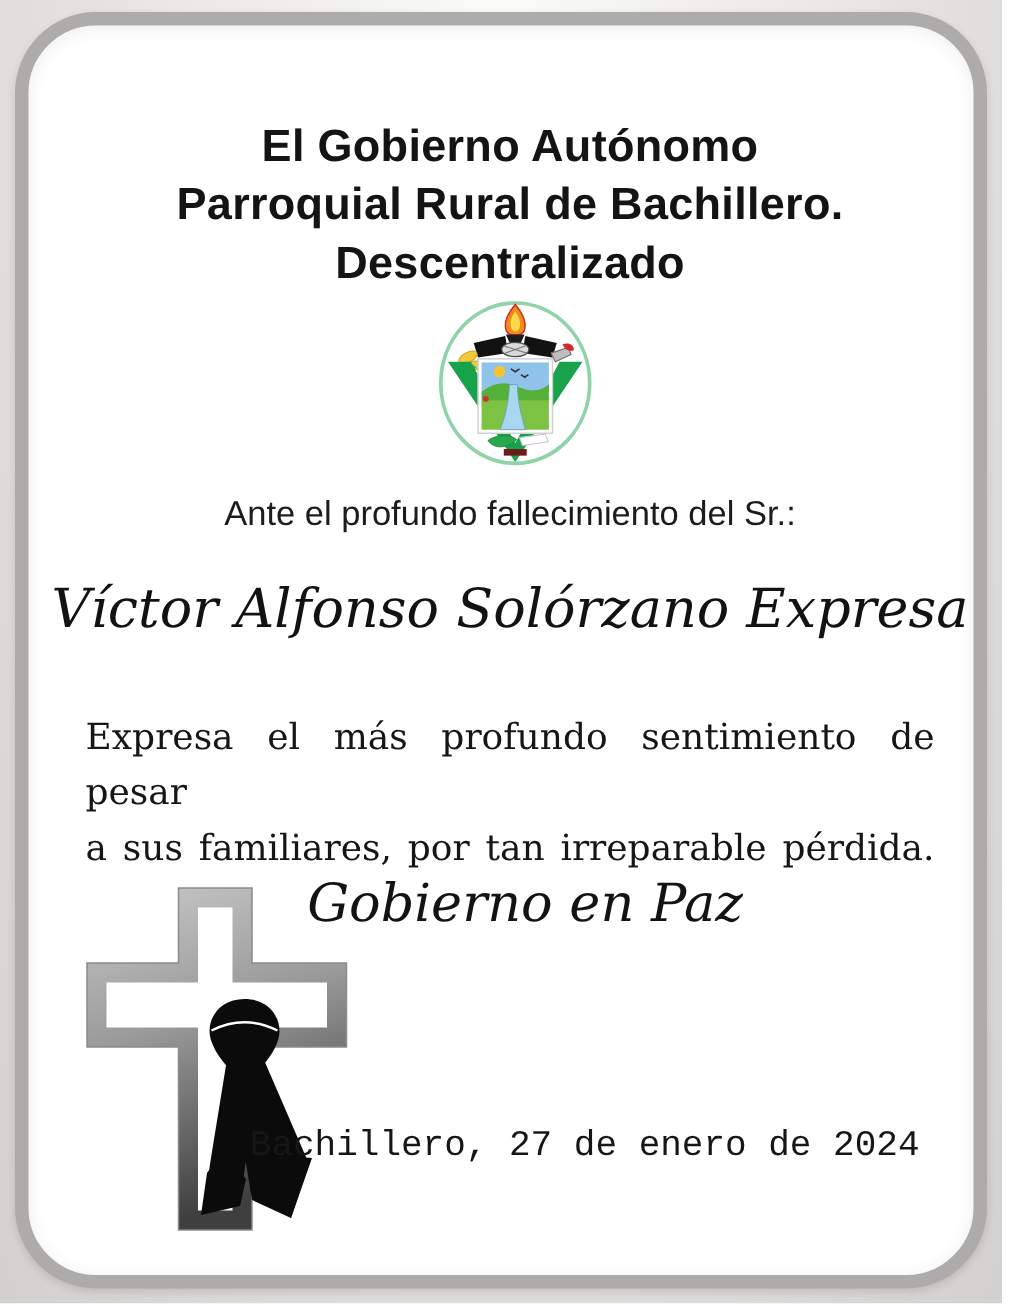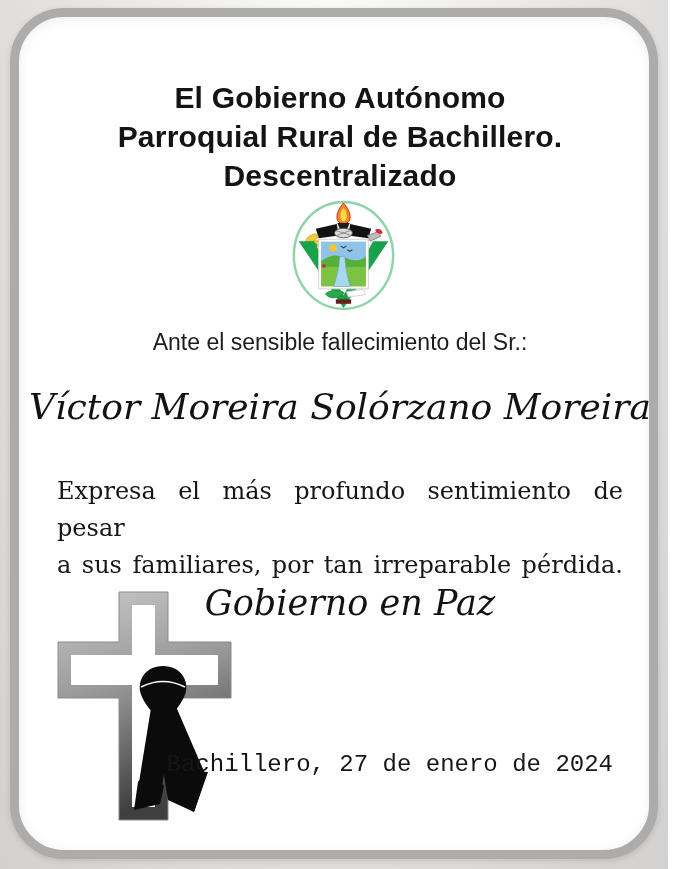--- a/index.html
+++ b/index.html
@@ -100,23 +100,23 @@
       <rect x="31.5" y="73" width="47" height="20.5" fill="#7cc243"></rect>
       <circle cx="34.5" cy="72" r="2" fill="#d03030"></circle>
       <path d="M51 62 L56.5 62 C56.5 74 59.5 84 62 93.5 L44.5 93.5 C48 84 50.5 74 51 62 Z" fill="#a8d8f0" stroke="#6aa0c8" stroke-width="0.6"></path>
 
       <path d="M36 101 C42 96.5 52 96.5 56 100.5 C50 106.5 40 107.5 36 101 Z" fill="#2aa84f" stroke="#178a3a" stroke-width="0.6"></path>
       <path d="M58 99 L76 96.5 L78 102 L60 104.5 Z" fill="#ffffff" stroke="#c9c9c9" stroke-width="0.8"></path>
       <rect x="47" y="107" width="16" height="4.6" fill="#6b1d1d"></rect>
     </svg>
   </div>
 
-  <div class="intro">Ante el sensible fallecimiento del Sr.:</div>
+  <div class="intro">Ante el profundo fallecimiento del Sr.:</div>
 
-  <div class="name">Víctor Moreira Solórzano Moreira</div>
+  <div class="name">Víctor Alfonso Solórzano Expresa</div>
 
   <div class="condolence">
     <div class="cond-line">Expresa el más profundo sentimiento de pesar</div>
     <div class="cond-line">a sus familiares, por tan irreparable pérdida.</div>
   </div>
 
   <div class="farewell">Gobierno en Paz</div>
 
   <div class="cross-figure">
     <svg viewBox="0 0 186 232" width="186" height="232" aria-hidden="true">

